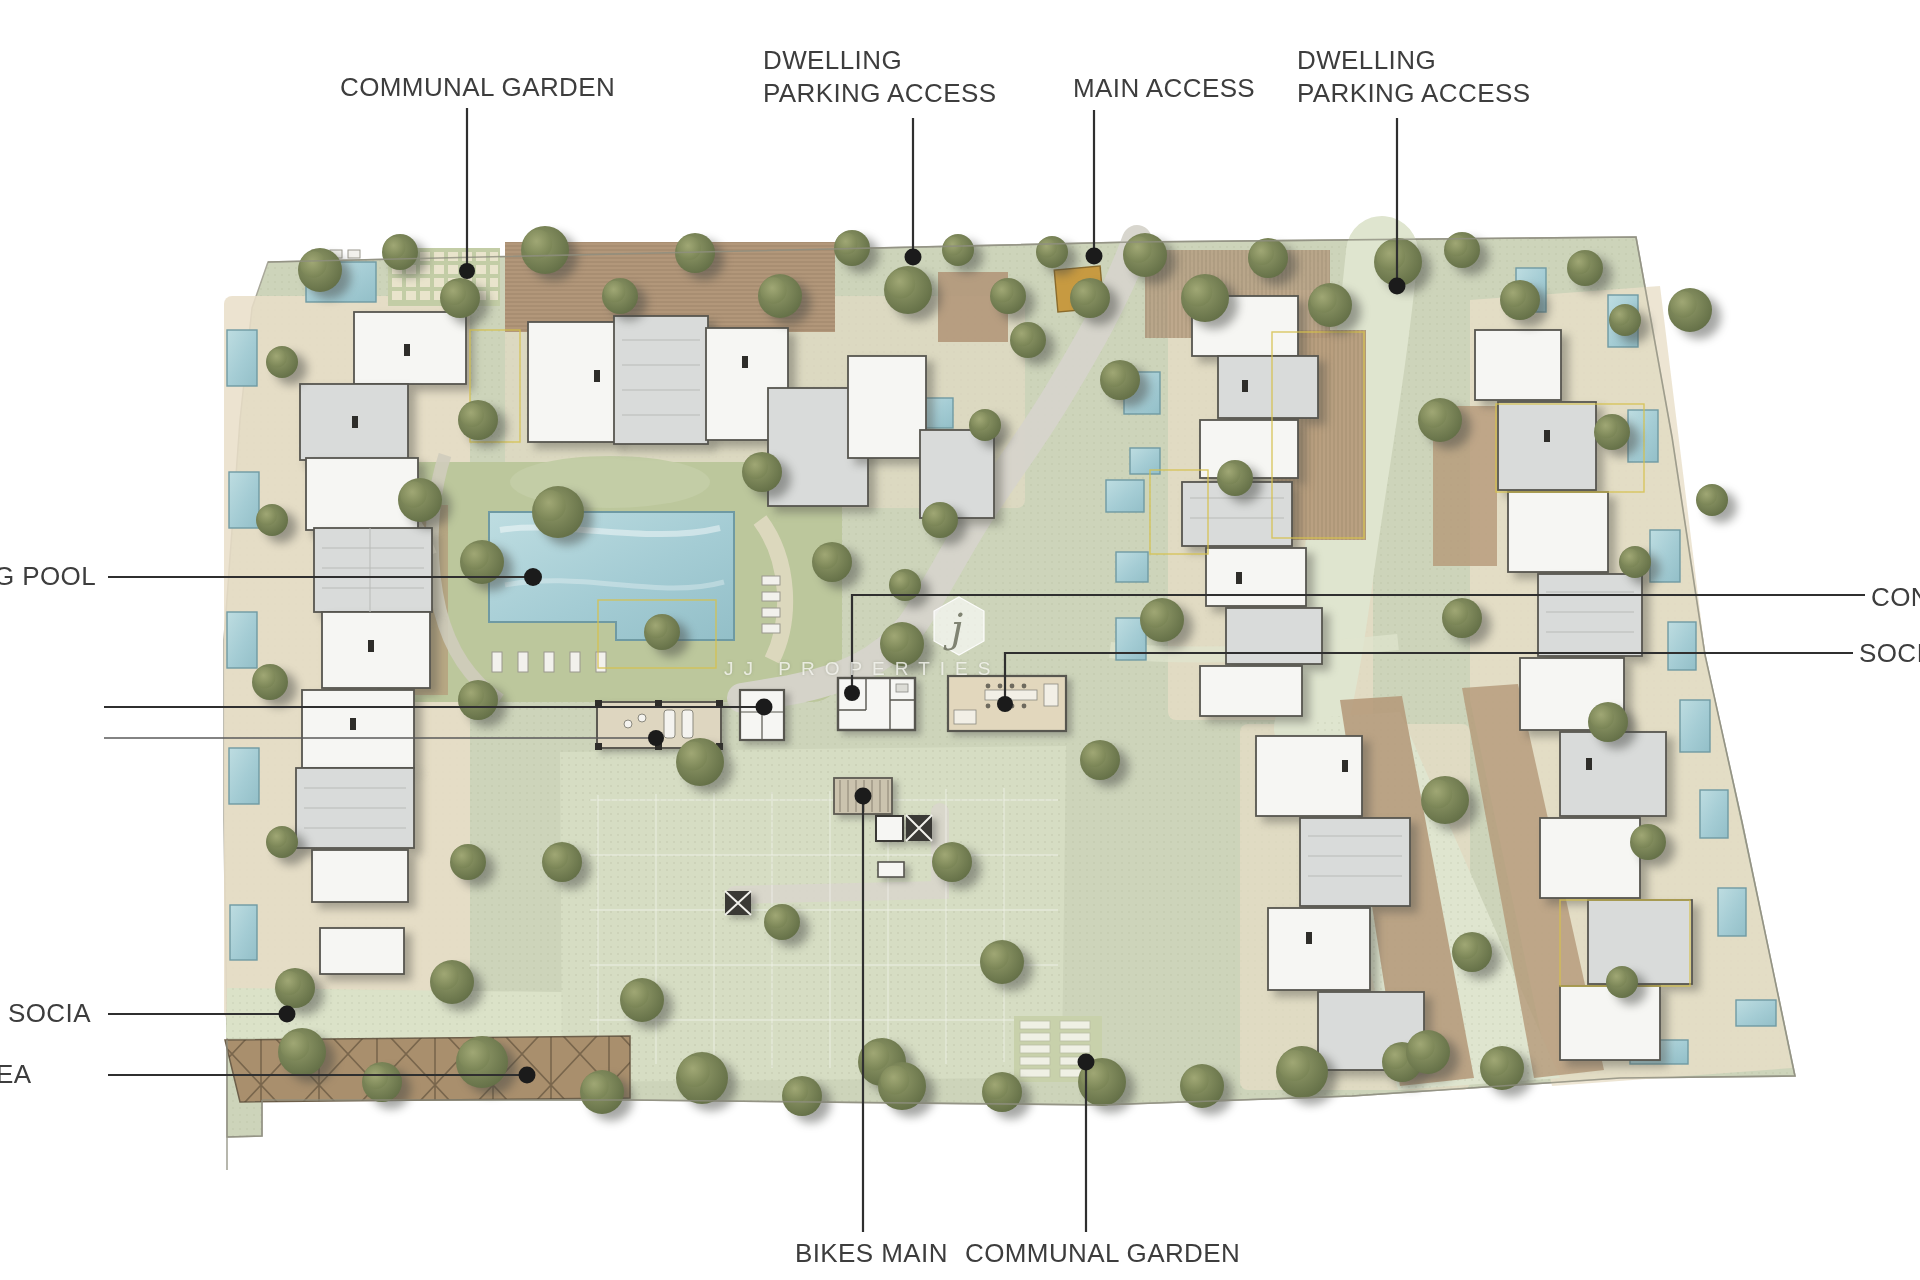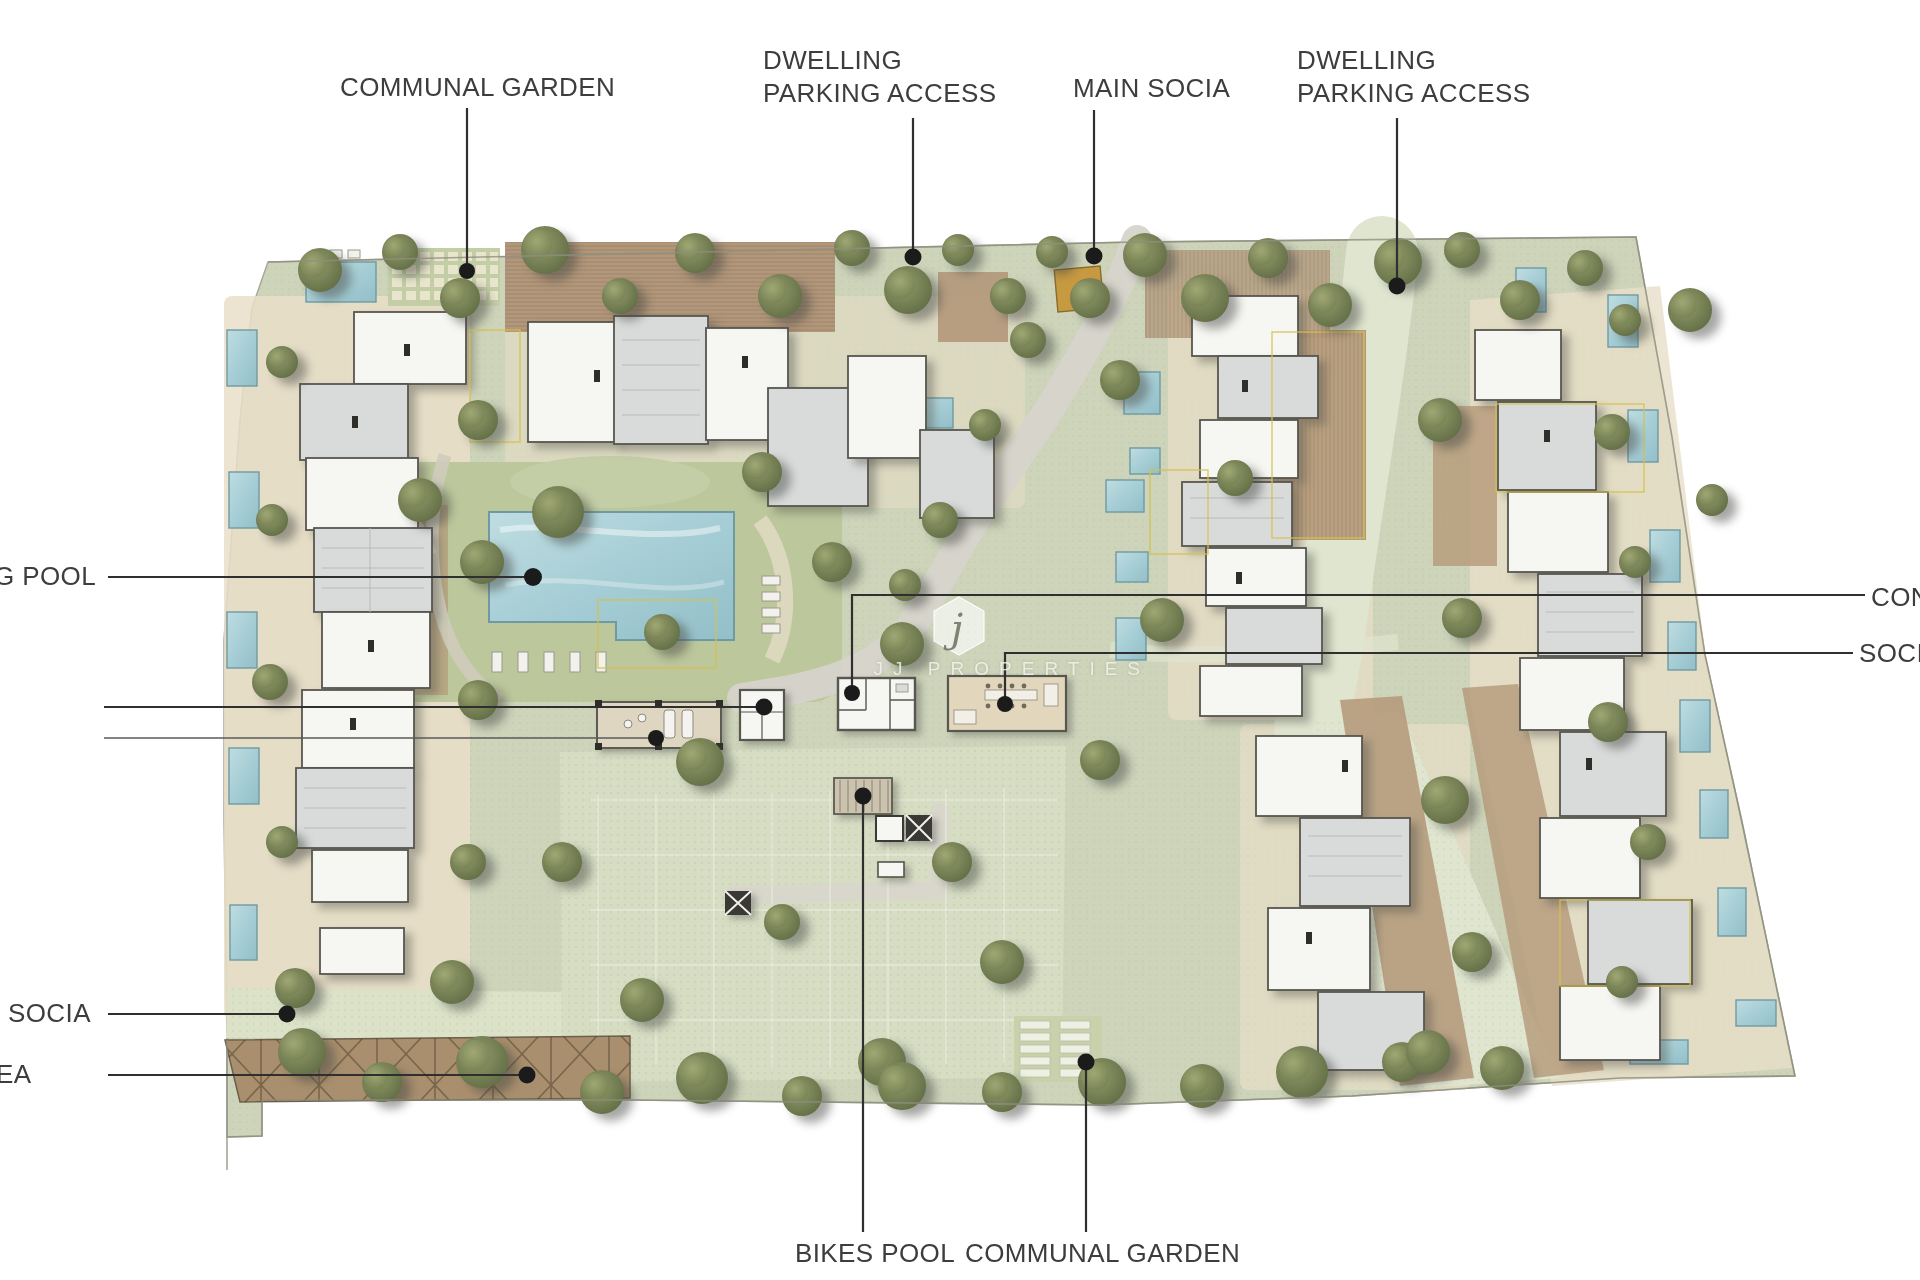--- a/index.html
+++ b/index.html
@@ -12,21 +12,21 @@
   .bg2{fill:#d9dbda;stroke:#57564f;stroke-width:1.8;}
   .bw,.bg2{filter:drop-shadow(7px 6px 4px rgba(80,80,75,.42));}
   .fac{filter:drop-shadow(5px 4px 3px rgba(80,80,75,.38));}
   .pool{fill:url(#gPool);stroke:#6f9aa3;stroke-width:1.4;}
   .tree{filter:drop-shadow(9px 7px 5px rgba(70,72,66,.48));}
   .ln{stroke:#2f2f2f;stroke-width:2.2;fill:none;}
   .lnthin{stroke:#5a5a5a;stroke-width:1.4;fill:none;}
   .dot{fill:#1b1b1b;}
   .yb{fill:none;stroke:#d6c14b;stroke-width:1.4;opacity:.85;}
   .grid{stroke:rgba(255,255,255,.7);stroke-width:1.3;}
-  .watermark{position:absolute;left:770px;top:658px;width:380px;text-align:right;
+  .watermark{position:absolute;left:724px;top:658px;width:380px;text-align:left;
        color:rgba(248,248,243,.8);font-size:19px;letter-spacing:10px;
        text-shadow:0 0 3px rgba(110,118,95,.35);}
 </style>
 </head>
 <body>
 
 <div class="stage">
 
   <svg width="1920" height="1280" viewBox="0 0 1920 1280">
     <defs>
@@ -510,35 +510,35 @@
     </g>
   </svg>
 
   <div class="lbl" style="left:340px;top:71px">COMMUNAL GARDEN</div>
 
   <div class="lbl" style="left:763px;top:44px">
     <div>DWELLING</div>
     <div>PARKING ACCESS</div>
   </div>
 
-  <div class="lbl" style="left:1073px;top:72px">MAIN SOCIA</div>
+  <div class="lbl" style="left:1073px;top:72px">MAIN ACCESS</div>
 
   <div class="lbl" style="left:1297px;top:44px">
     <div>DWELLING</div>
     <div>PARKING ACCESS</div>
   </div>
 
   <div class="lbl" style="right:1824px;top:560px">NG POOL</div>
 
   <div class="lbl" style="left:8px;top:997px">SOCIA</div>
 
   <div class="lbl" style="left:-4px;top:1058px">EA</div>
 
   <div class="lbl" style="left:1871px;top:581px">CON</div>
 
   <div class="lbl" style="left:1859px;top:637px">SOCIA</div>
 
-  <div class="lbl" style="left:795px;top:1237px">BIKES POOL</div>
+  <div class="lbl" style="left:795px;top:1237px">BIKES MAIN</div>
 
   <div class="lbl" style="left:965px;top:1237px">COMMUNAL GARDEN</div>
 
   <div class="watermark">JJ PROPERTIES</div>
 </div>
 
 </body></html>

